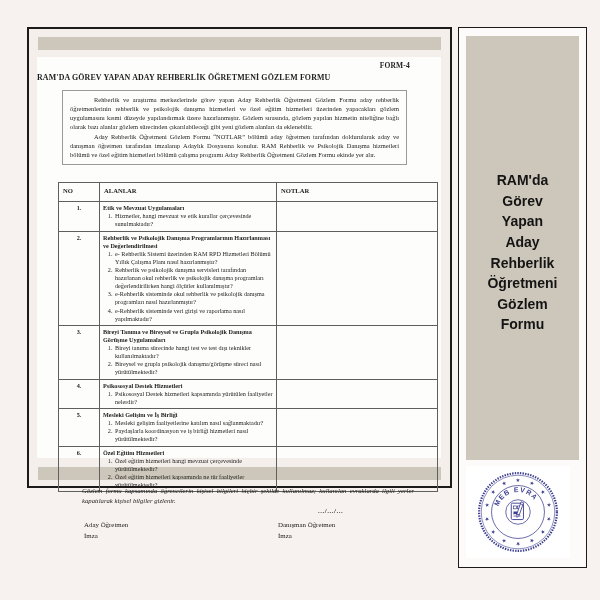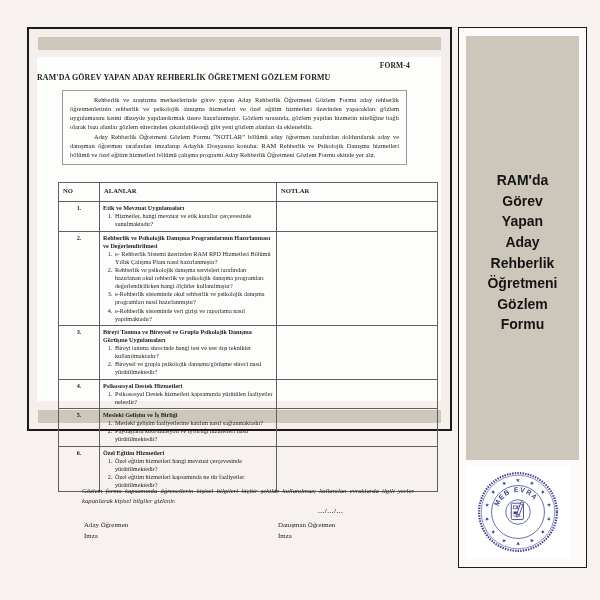--- a/index.html
+++ b/index.html
@@ -6,21 +6,21 @@
   body{
     width:600px;height:600px;position:relative;
     background:#f7f2ef;
     font-family:"Liberation Serif", serif;
     color:#1e1e1e;
     -webkit-font-smoothing:antialiased;
     overflow:hidden;
   }
   
   .doc-box{
-    position:absolute;left:27px;top:27px;width:425px;height:404px;
+    position:absolute;left:27px;top:27px;width:425px;height:461px;
     border:2px solid #1d1b1a;box-sizing:border-box;background:#f5efec;
   }
   .tanbar{position:absolute;left:9px;right:9px;height:13px;background:#ccc7ba;}
   .tanbar.top{top:8px;}
   .tanbar.bottom{bottom:6px;}
   .page{
     position:absolute;left:8px;right:9px;top:28px;bottom:28px;
     background:#fdfdfc;
   }
   .form-no{position:absolute;top:4px;right:31px;font-weight:bold;font-size:7.5px;letter-spacing:.2px;}

